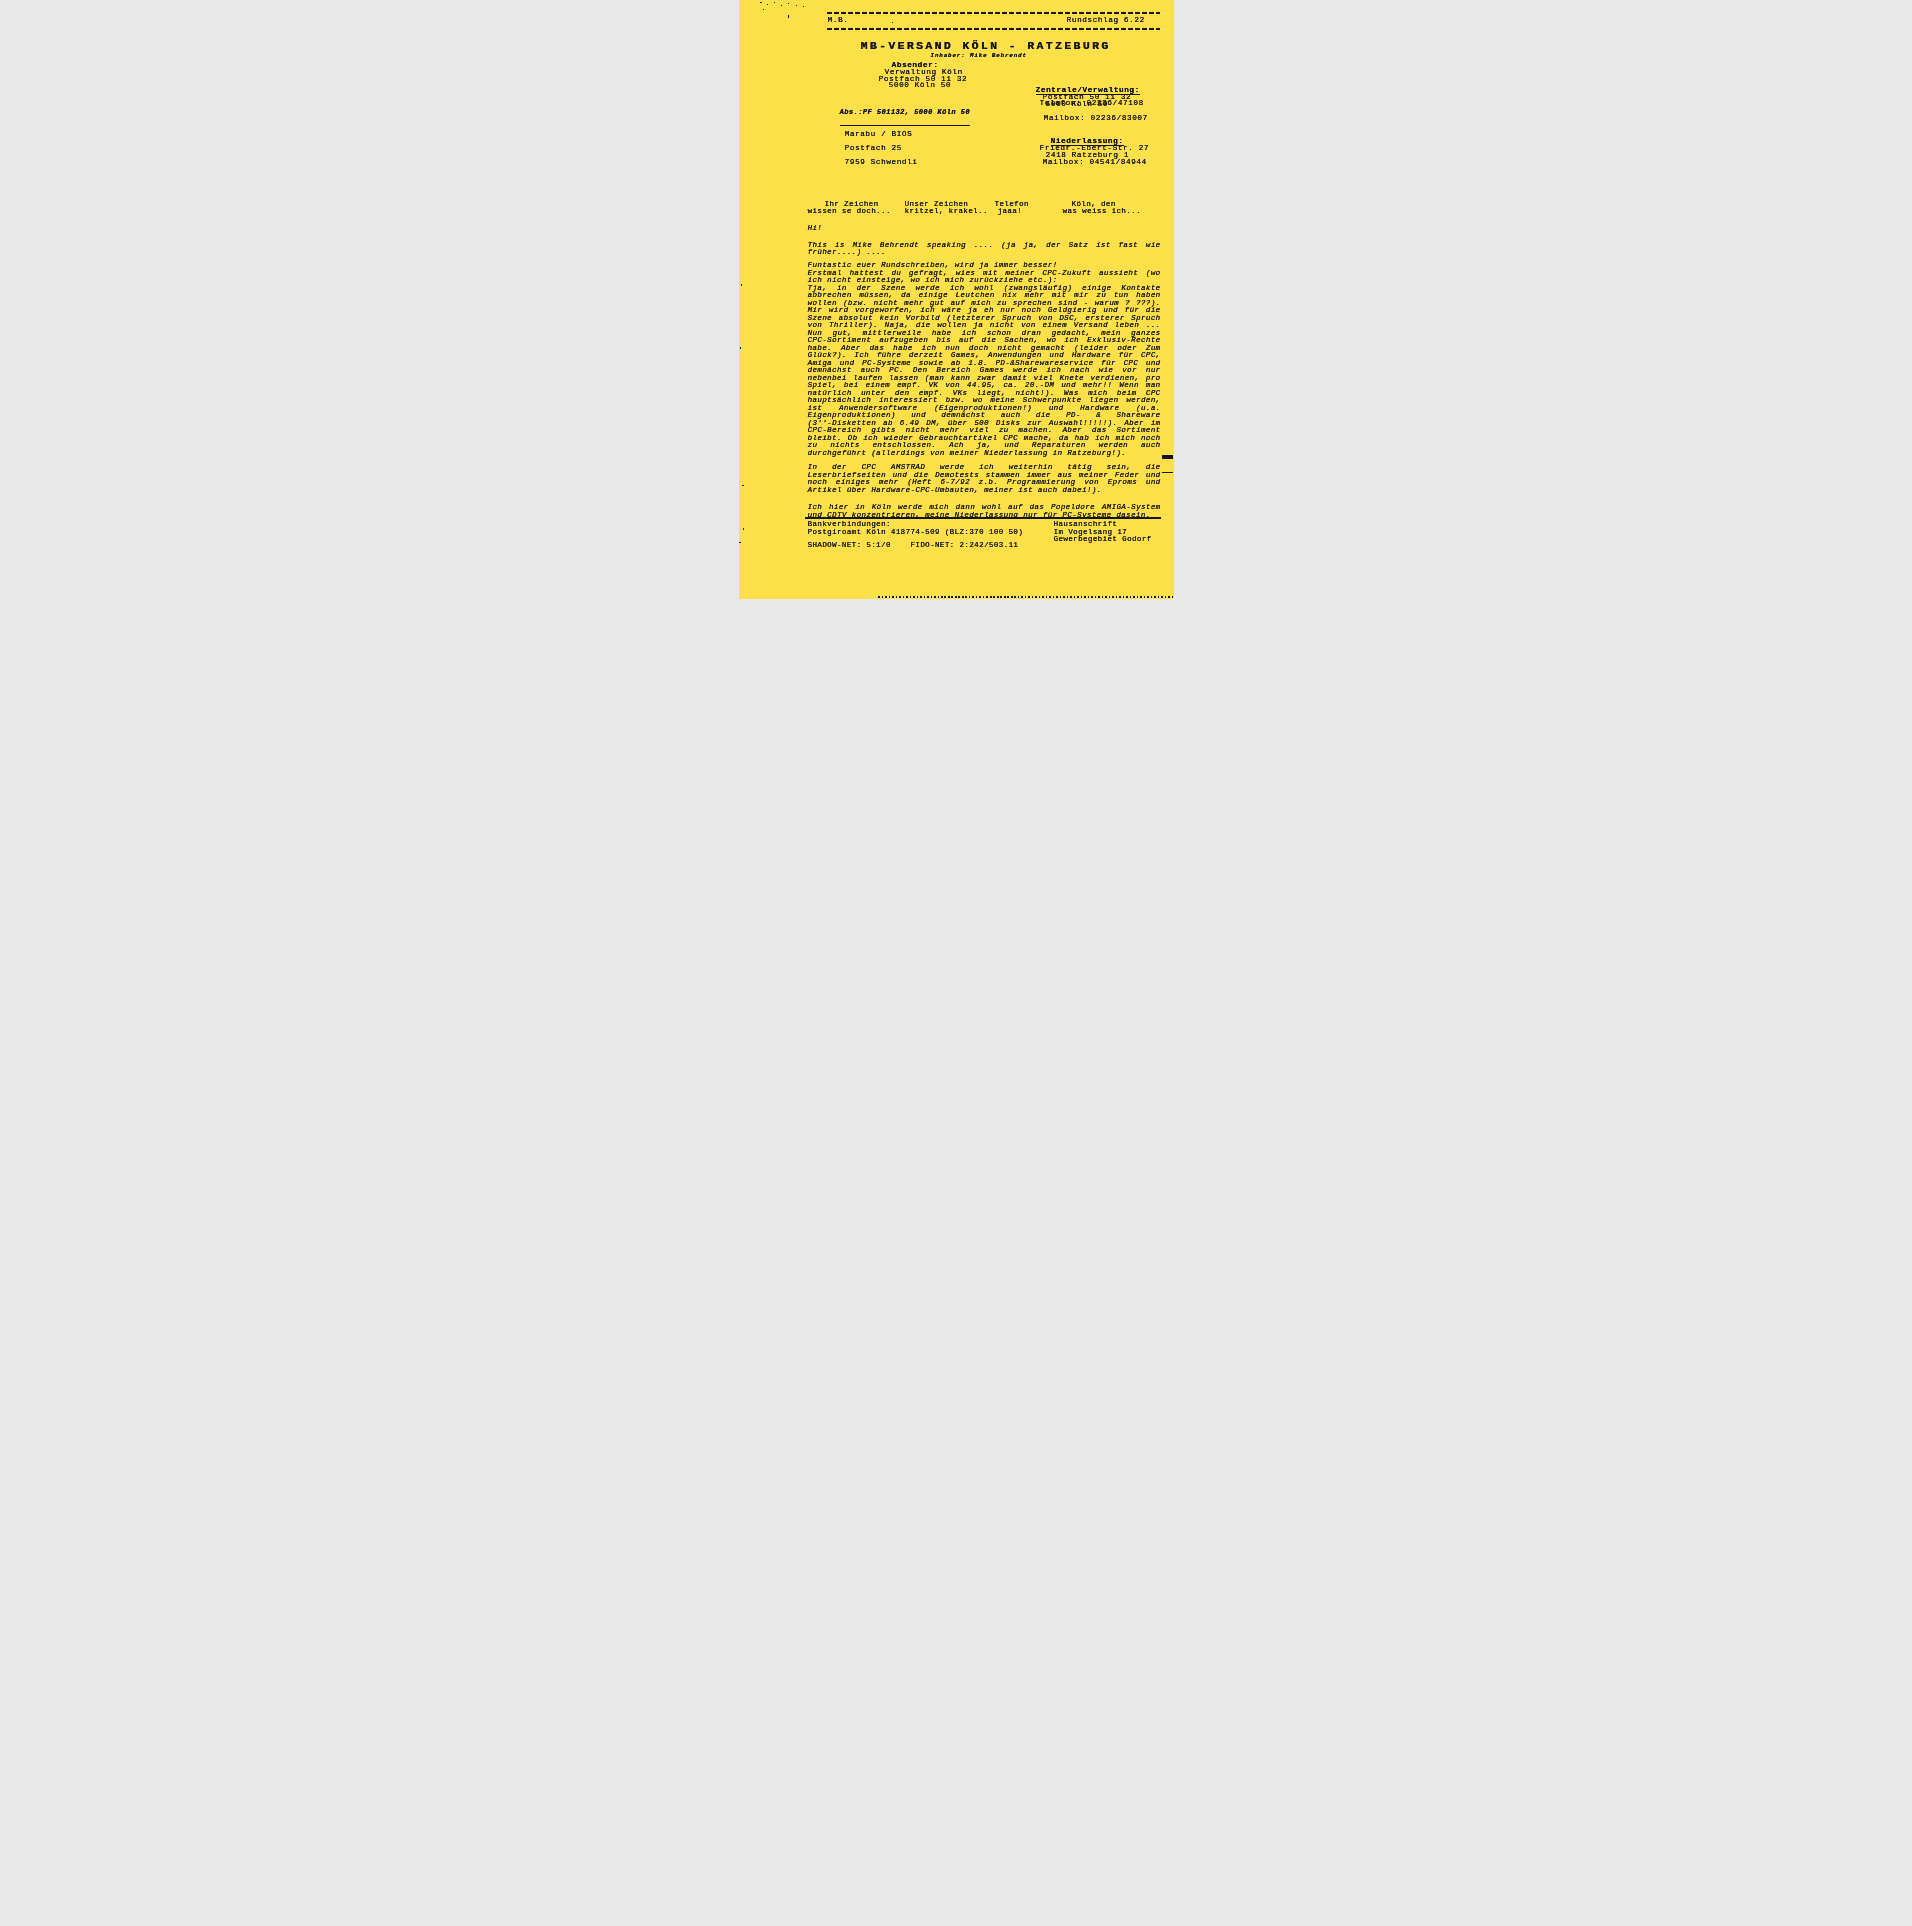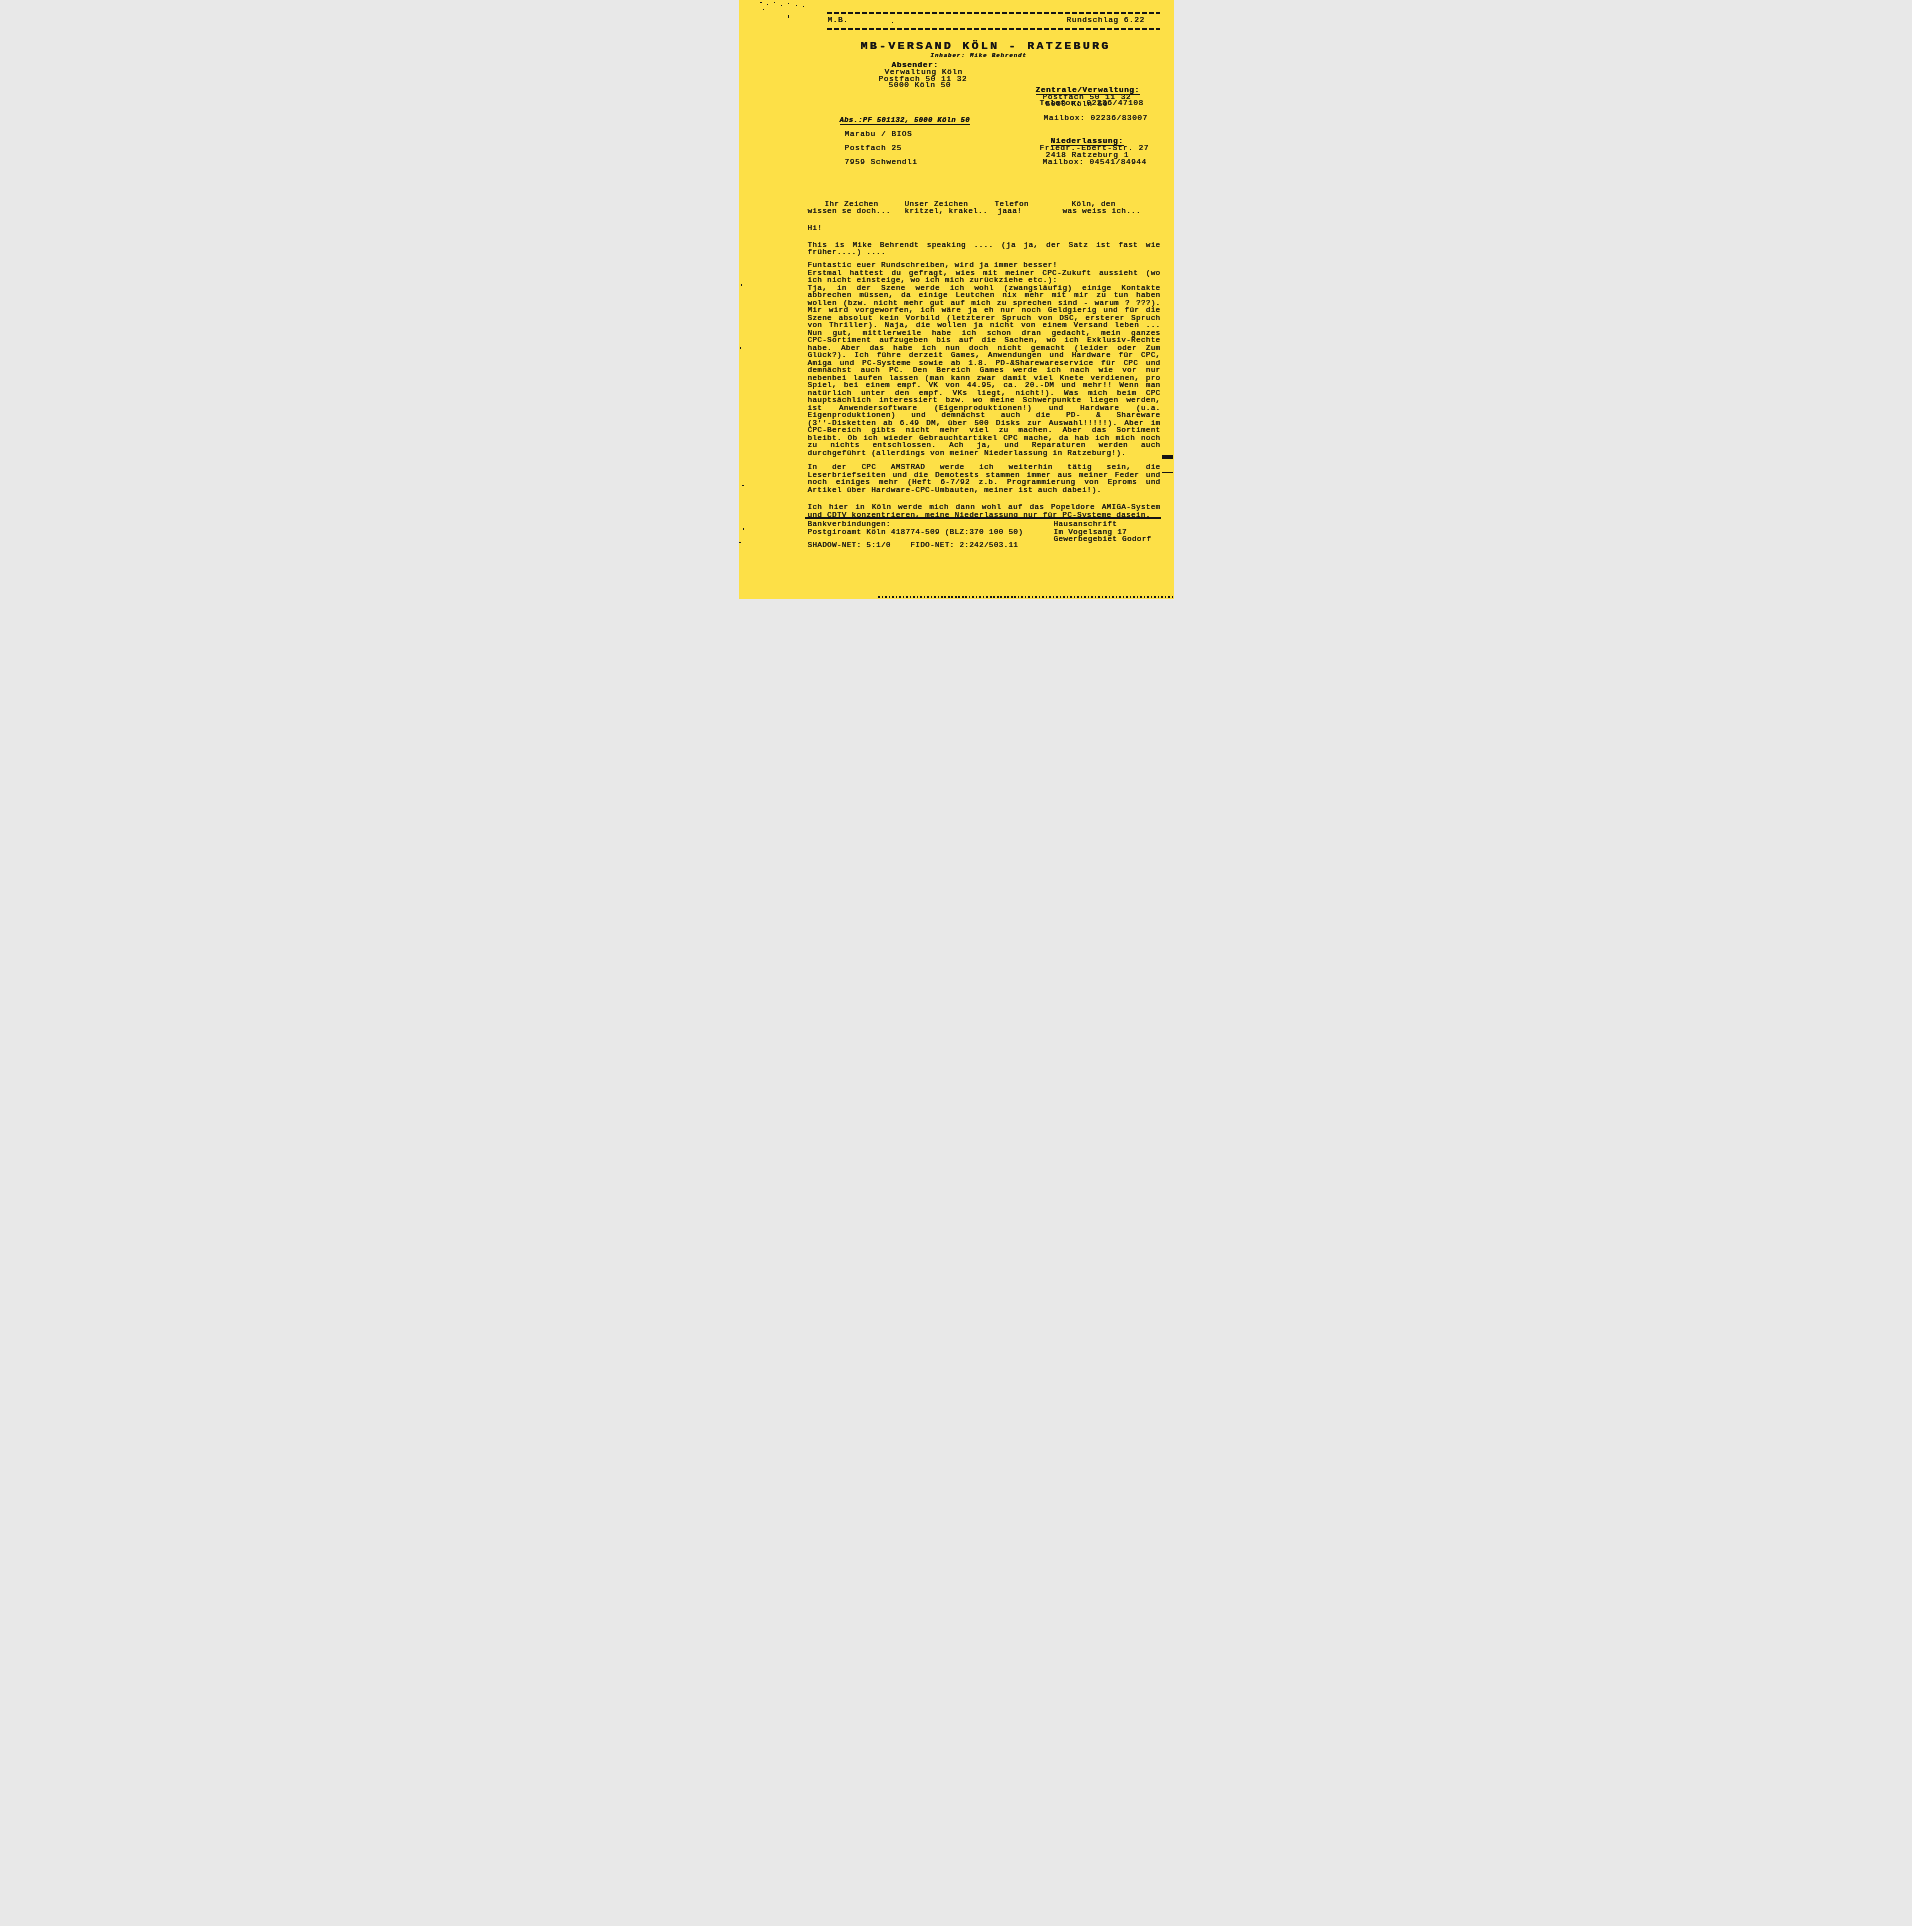--- a/index.html
+++ b/index.html
@@ -12,31 +12,31 @@
        text-shadow:0.2px 0 0 currentColor;line-height:7.5px;}
   .hd{font-size:7.7px;letter-spacing:0.6px;}
   .b{font-weight:bold;}
   .ul{border-bottom:1.2px solid #141414;padding-bottom:0.4px;}
   .dash{position:absolute;left:88px;width:333px;height:1.5px;
         background:repeating-linear-gradient(90deg,#141414 0 4.6px,transparent 4.6px 7px);}
   .title{position:absolute;left:122px;top:39px;font-size:11.6px;font-weight:bold;
          letter-spacing:2.3px;text-shadow:0.2px 0 0 currentColor;}
   .subtitle{position:absolute;left:192px;top:52px;font-size:5.8px;font-weight:bold;
             font-style:italic;letter-spacing:0.9px;text-shadow:0.1px 0 0 currentColor;}
-  .absline{position:absolute;left:101px;top:116px;font-size:7.1px;font-weight:bold;
+  .absline{position:absolute;left:101px;top:108px;font-size:7.1px;font-weight:bold;
            font-style:italic;letter-spacing:0.4px;border-bottom:1.2px solid #141414;
-           padding-bottom:0;text-shadow:0.2px 0 0 currentColor;white-space:pre;}
+           padding-bottom:9px;text-shadow:0.2px 0 0 currentColor;white-space:pre;}
   .body-col{position:absolute;left:69px;top:225px;width:353px;font-size:7.5px;
             letter-spacing:0.4px;line-height:7.5px;text-shadow:0.2px 0 0 currentColor;}
   .body-col .para{margin:0 0 7px 0;}
   .body-col .para:nth-child(1){margin-bottom:9.2px;}
   .body-col .para:nth-child(2){margin-bottom:5.8px;}
   .body-col .para:nth-child(3){margin-bottom:7px;}
   .body-col .para:nth-child(4){margin-bottom:10px;}
-  .bline{min-height:7.5px;}
+  .bline{min-height:7.5px;font-style:italic;}
   .bline.just{text-align:justify;text-align-last:justify;}
   .bline.left{text-align:left;white-space:pre-wrap;}
   .rule{position:absolute;background:#141414;}
   .dots{position:absolute;left:139px;top:596px;width:296px;height:1.5px;
         background:repeating-linear-gradient(90deg,#141414 0 1.5px,transparent 1.5px 3.5px);}
   .speck{position:absolute;background:#1a1a1a;}
 </style>
 </head>
 <body>
 

